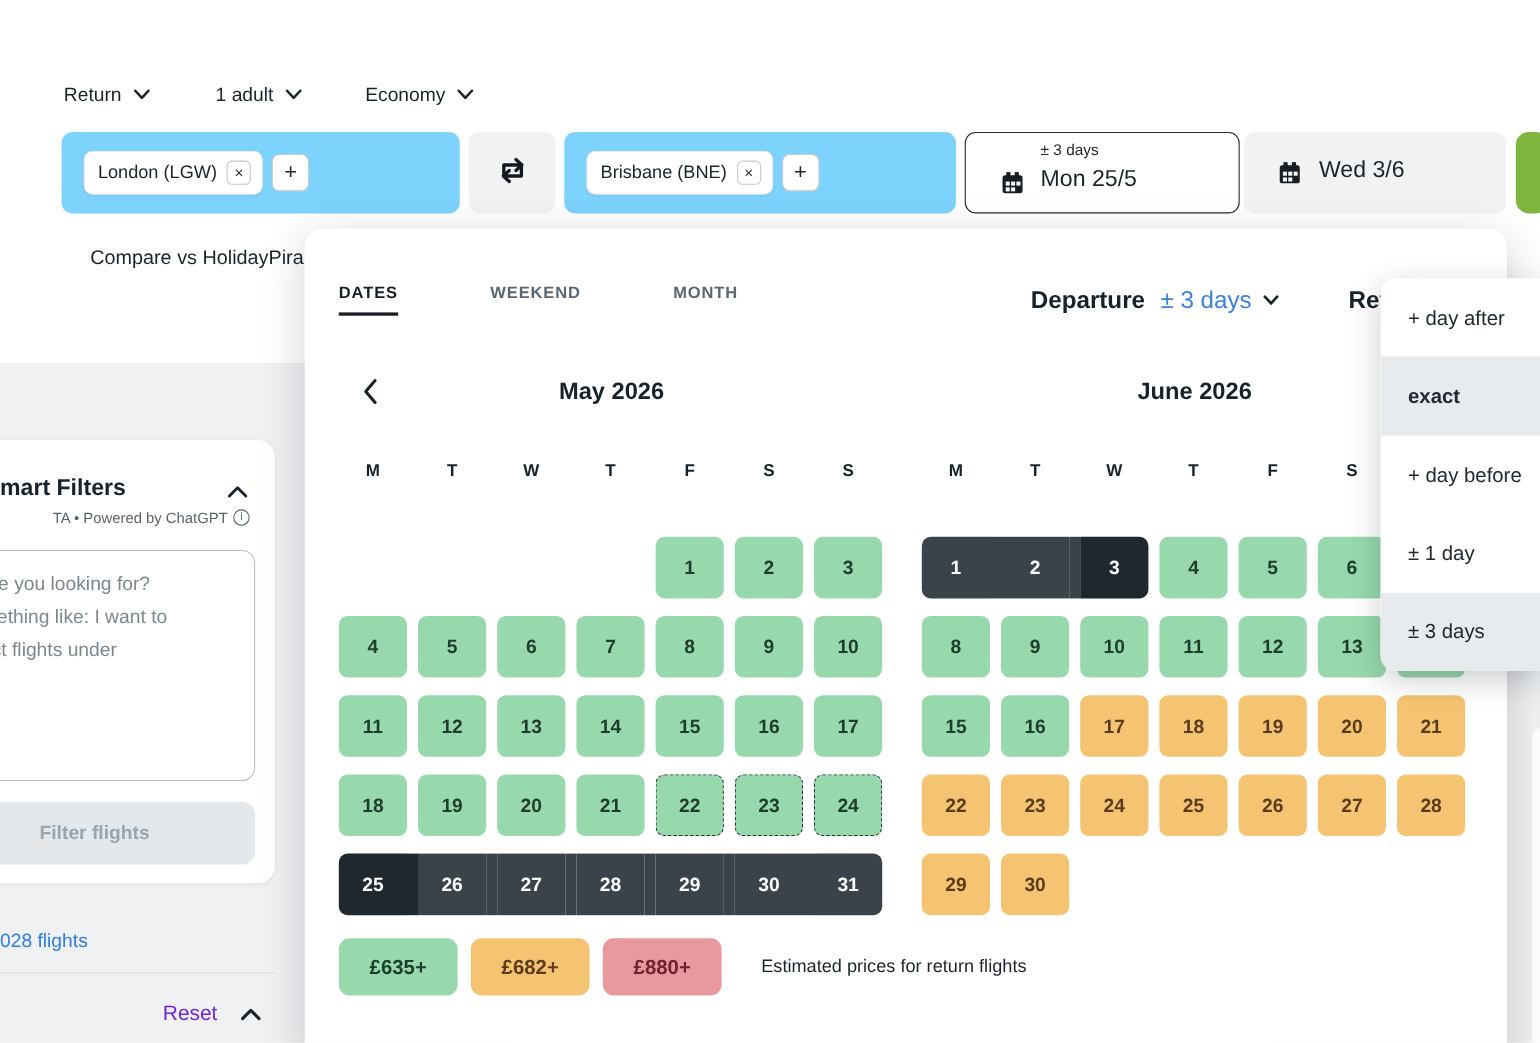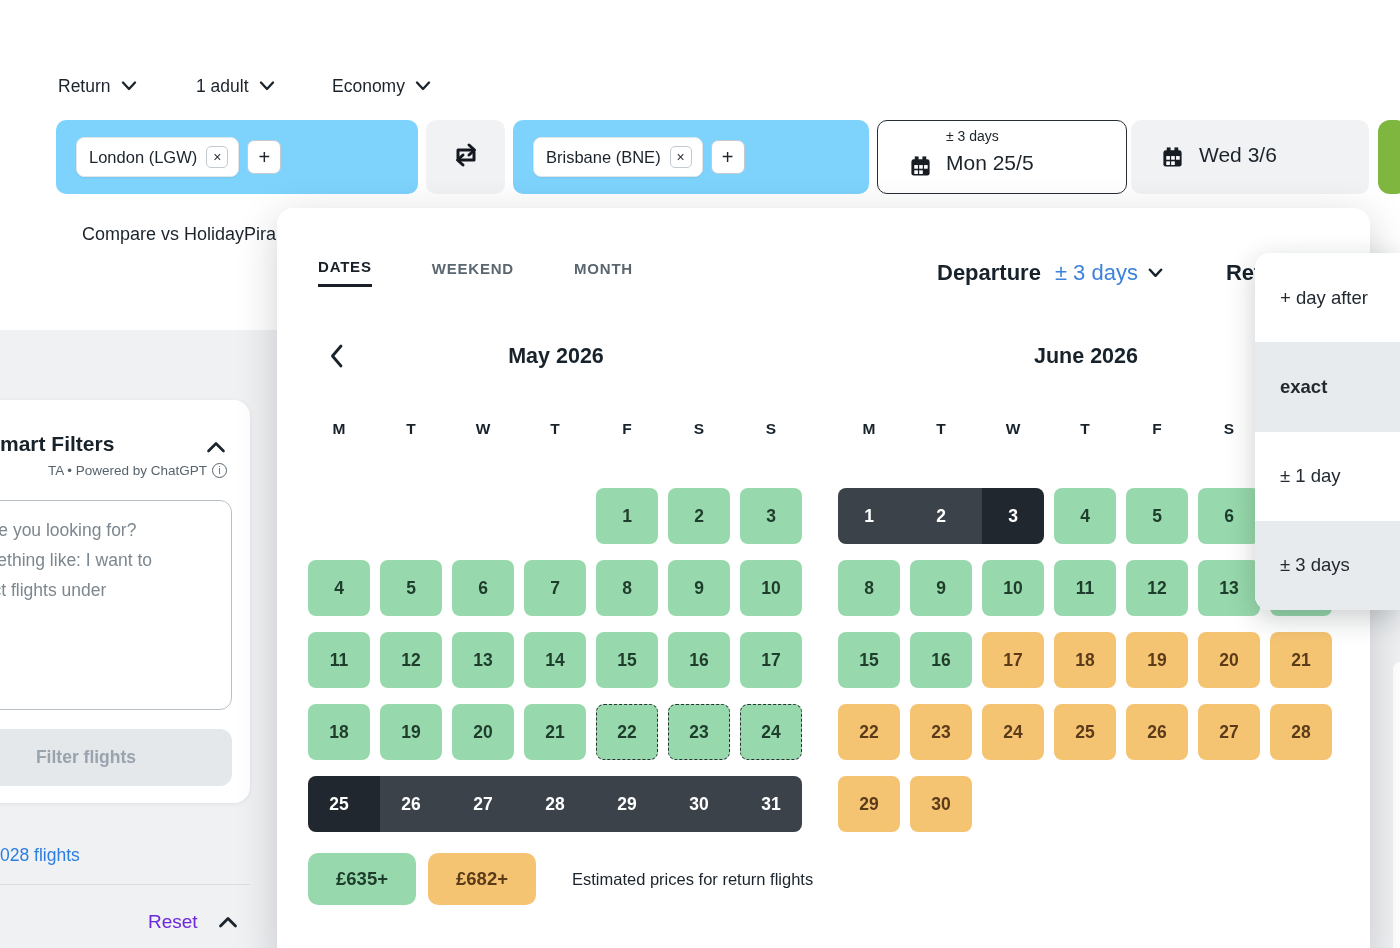--- a/index.html
+++ b/index.html
@@ -56,21 +56,21 @@
   #sidebar-divider { left:0; top:884px; width:250px; height:1px; background:#d9dee2; z-index:1; }
   #reset-row { left:148px; top:911px; z-index:1; display:flex; align-items:center; gap:20px; cursor:pointer; }
   #reset-row .reset-label { font-size:19px; font-weight:normal; color:#6d28d9; }
 
   
   #popup { left:277px; top:208px; width:1093px; height:760px; background:#fff; border-radius:16px;
            box-shadow:0 10px 40px rgba(25,32,36,.20); z-index:5; }
   .p-abs { position:absolute; }
   .tab { font-size:15px; font-weight:bold; letter-spacing:.8px; color:#5a6771; cursor:pointer; padding-bottom:9px; }
   .tab.active { color:#181f26; border-bottom:3px solid #181f26; }
-  #tabs { left:41px; top:50px; display:flex; gap:60px;align-items:center; }
+  #tabs { left:31px; top:50px; display:flex; gap:84px; }
   #flex-controls { left:660px; top:52px; display:flex; align-items:center; font-size:22px; }
   #flex-controls .dep-label { font-weight:bold; color:#17222b; }
   #flex-controls .dep-flex { color:#3b82dc; margin-left:14px; cursor:pointer; }
   #flex-controls .chev-dn { margin-left:10px; cursor:pointer; }
   #flex-controls .ret-label { font-weight:bold; color:#17222b; margin-left:63px; }
 
   #prev-month { left:52px; top:136px; cursor:pointer; }
   .month-title { top:136px; width:200px; text-align:center; font-size:21.5px; font-weight:bold; color:#17222b; }
   #may-title { left:179px; }
   #june-title { left:709px; }
@@ -345,22 +345,24 @@
       <div class="cell t-amber">26</div>
       <div class="cell t-amber">27</div>
       <div class="cell t-amber">28</div>
       <div class="cell t-amber">29</div>
       <div class="cell t-amber">30</div>
     </div>
 
   <div class="p-abs" id="legend">
     <div class="price-chip chip-green">£635+</div>
       <div class="price-chip chip-amber">£682+</div>
+      <div class="price-chip chip-red">£880+</div>
       <span id="legend-note" style="order:9;">Estimated prices for return flights</span>
   </div>
 </div>
 
 <div class="abs" id="flex-dropdown">
     <div class="dd-item">+ day after</div>
     <div class="dd-item hl bold">exact</div>
+    <div class="dd-item">+ day before</div>
     <div class="dd-item">± 1 day</div>
     <div class="dd-item hl">± 3 days</div>
   </div>
 
 </body></html>

